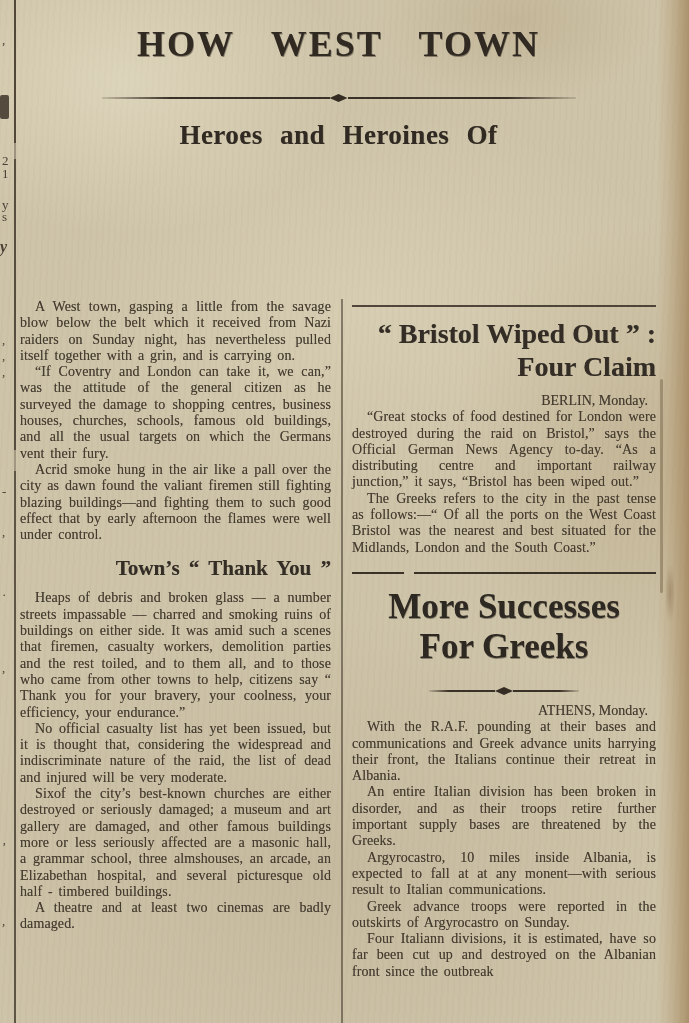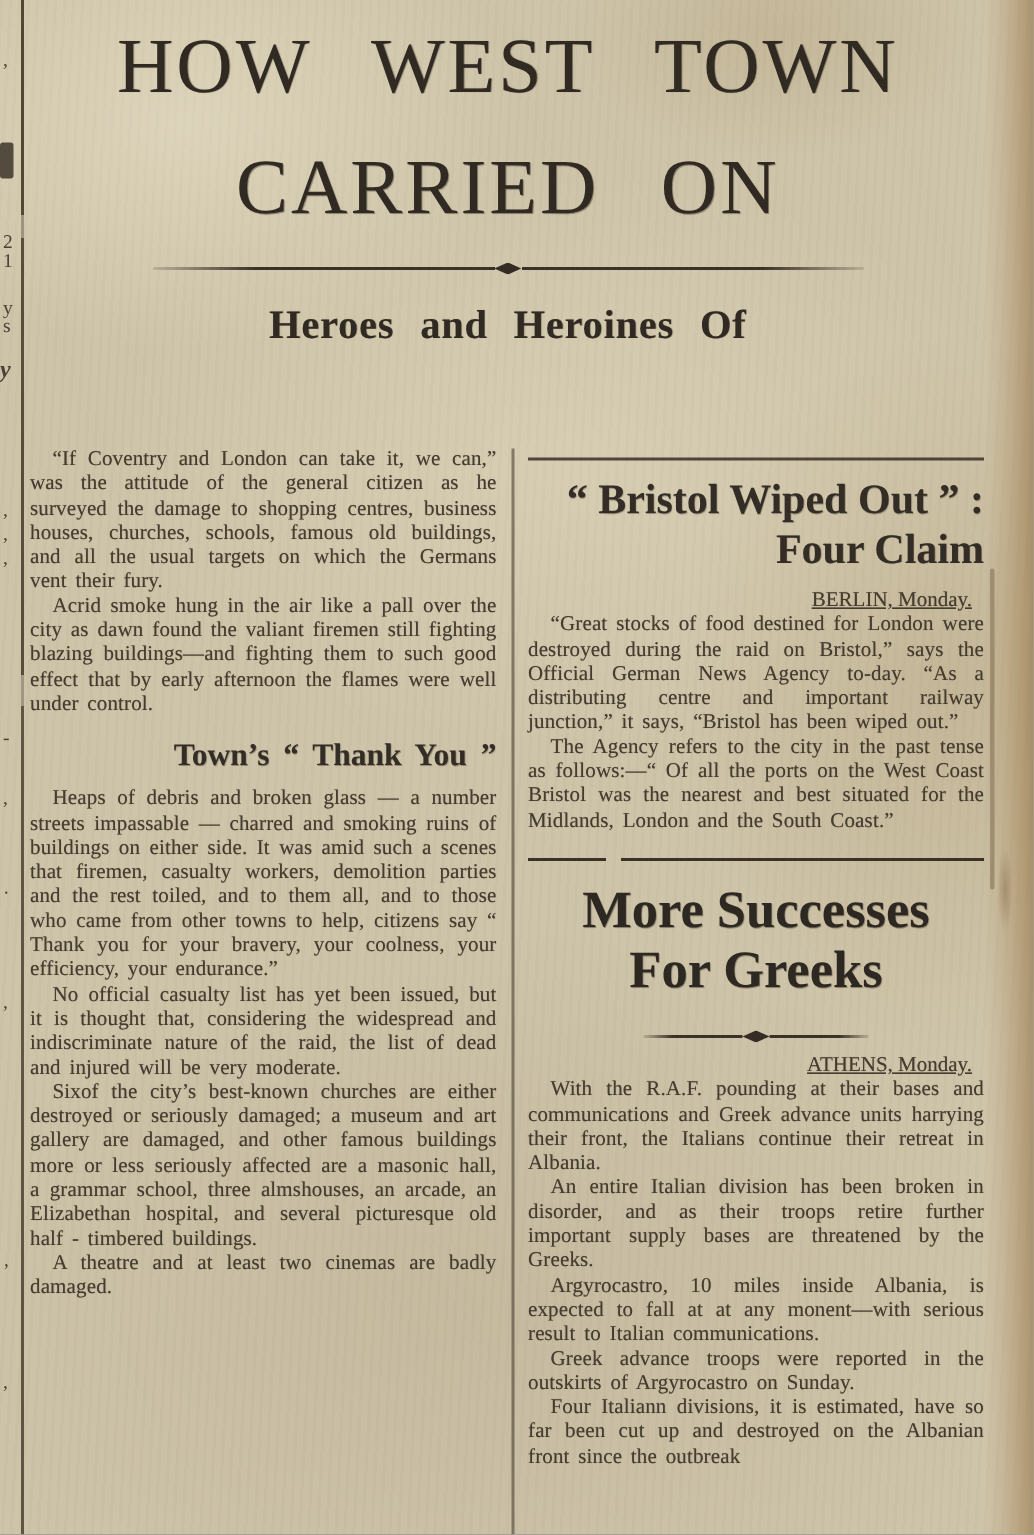--- a/index.html
+++ b/index.html
@@ -27,21 +27,21 @@
   .rule-left{
     position:absolute;left:14px;top:0;bottom:0;width:2px;
     background:linear-gradient(to bottom,
       rgba(58,48,36,0.85) 0 14%, rgba(58,48,36,0.35) 14% 15.5%,
       rgba(58,48,36,0.8) 15.5% 44%, rgba(58,48,36,0.3) 44% 46%,
       rgba(58,48,36,0.75) 46% 100%);
   }
   .col-divider{position:absolute;left:341px;top:299px;bottom:0;width:1.5px;background:rgba(62,52,40,0.55);}
   
   .masthead{position:absolute;left:22px;right:34px;top:4px;text-align:center;color:#312a22;}
-  .headline{font-size:52px;font-weight:normal;line-height:81px;letter-spacing:2px;word-spacing:26px;
+  .headline{font-size:36px;font-weight:bold;line-height:81px;letter-spacing:2px;word-spacing:26px;
             text-shadow:0.6px 0.6px 0.6px rgba(49,42,34,0.45);}
   .subhead{font-size:27px;font-weight:bold;line-height:56px;letter-spacing:0.5px;word-spacing:10px;
            text-shadow:0.4px 0.4px 0.5px rgba(49,42,34,0.4);}
   .fancy-rule{display:flex;align-items:center;width:474px;margin:9px auto 5px;}
   .fancy-rule::before,.fancy-rule::after{content:"";flex:1;height:2.5px;}
   .fancy-rule::before{background:linear-gradient(to right, rgba(56,46,36,0.15), #3a3128 30%);}
   .fancy-rule::after{background:linear-gradient(to left, rgba(56,46,36,0.15), #3a3128 30%);}
   .diamond{width:18px;height:8px;background:#352d24;clip-path:polygon(0 50%,50% 0,100% 50%,50% 100%);}
   .fancy-rule.small{width:150px;margin:6px auto 8px;}
   .fancy-rule.small::before,.fancy-rule.small::after{height:2px;}
@@ -52,21 +52,21 @@
   .col.right{flex:1;padding:0 2px 0 11px;box-sizing:border-box;}
   .body{font-size:14px;line-height:16.3px;text-align:justify;text-indent:15px;margin:0;
         word-spacing:2.2px;letter-spacing:0.1px;color:#453c30;
         text-shadow:0 0 0.5px rgba(69,60,48,0.55);}
   .sec-head{font-size:21px;font-weight:bold;text-align:right;margin:13px 0 9px;color:#332d26;word-spacing:4px;
             text-shadow:0.4px 0.4px 0.5px rgba(49,42,34,0.4);}
   .top-rule{height:2px;background:rgba(56,46,36,0.85);margin:8px 0 10px;}
   .art1-head{font-size:28px;line-height:33px;text-align:right;font-weight:bold;margin:0 0 10px;color:#332d26;
              text-shadow:0.4px 0.4px 0.5px rgba(49,42,34,0.4);}
   .dateline{text-align:right;padding-right:8px;font-size:14px;line-height:16.3px;margin:0;
-            text-shadow:0 0 0.5px rgba(69,60,48,0.55);text-decoration:underline;}
+            text-shadow:0 0 0.5px rgba(69,60,48,0.55);}
   .article-divider{height:2px;margin:16px 0 13px;
     background:linear-gradient(to right,#3b3227 0 52px, transparent 52px 62px, #3b3227 62px 100%);}
   .art2-head{font-size:35px;line-height:40px;text-align:center;font-weight:bold;margin:4px 0 20px;color:#2e2822;
              text-shadow:0.5px 0.5px 0.6px rgba(49,42,34,0.45);}
   
   .paper-edge{position:absolute;right:0;top:0;bottom:0;width:32px;
     background:linear-gradient(to right, rgba(164,130,84,0) 0%, rgba(164,130,84,0.22) 40%,
                rgba(151,115,68,0.45) 80%, rgba(140,104,60,0.55) 100%);}
   .paper-edge .streak{position:absolute;left:3px;top:37%;height:21%;width:3px;
     background:rgba(90,65,40,0.35);border-radius:2px;}
@@ -94,50 +94,50 @@
     <span class="frag f11">·</span>
     <span class="frag f12">,</span>
     <span class="frag f13">’</span>
     <span class="frag f14">,</span>
   </div>
 
   <div class="rule-left"></div>
 
   <div class="masthead">
     <div class="headline">HOW WEST TOWN</div>
-    <div class="headline">CARRIED ON</div>
     <div class="fancy-rule">
       <span class="diamond"></span>
     </div>
     <div class="subhead">Heroes and Heroines Of</div>
   </div>
 
   <div class="col-divider"></div>
 
   <div class="columns">
 
     <div class="col left">
+      <p class="body">A West town, gasping a little from the savage blow below the belt which it received from Nazi raiders on Sunday night, has nevertheless pulled itself together with a grin, and is carrying on.</p>
       <p class="body">“If Coventry and London can take it, we can,” was the attitude of the general citizen as he surveyed the damage to shopping centres, business houses, churches, schools, famous old buildings, and all the usual targets on which the Germans vent their fury.</p>
       <p class="body">Acrid smoke hung in the air like a pall over the city as dawn found the valiant firemen still fighting blazing buildings—and fighting them to such good effect that by early afternoon the flames were well under control.</p>
       <h3 class="sec-head">Town’s “ Thank You ”</h3>
       <p class="body">Heaps of debris and broken glass — a number streets impassable — charred and smoking ruins of buildings on either side. It was amid such a scenes that firemen, casualty workers, demolition parties and the rest toiled, and to them all, and to those who came from other towns to help, citizens say “ Thank you for your bravery, your coolness, your efficiency, your endurance.”</p>
       <p class="body">No official casualty list has yet been issued, but it is thought that, considering the widespread and indiscriminate nature of the raid, the list of dead and injured will be very moderate.</p>
       <p class="body">Sixof the city’s best-known churches are either destroyed or seriously damaged; a museum and art gallery are damaged, and other famous buildings more or less seriously affected are a masonic hall, a grammar school, three almshouses, an arcade, an Elizabethan hospital, and several picturesque old half - timbered buildings.</p>
       <p class="body">A theatre and at least two cinemas are badly damaged.</p>
     </div>
 
     <div class="col right">
       <div class="top-rule"></div>
       <h3 class="art1-head">
         <div>“ Bristol Wiped Out ” :</div>
         <div>Four Claim</div>
       </h3>
       <p class="dateline">BERLIN, Monday.</p>
       <p class="body">“Great stocks of food destined for London were destroyed during the raid on Bristol,” says the Official German News Agency to-day. “As a distributing centre and important railway junction,” it says, “Bristol has been wiped out.”</p>
-      <p class="body">The Agency refers to the city in the past tense as follows:—“ Of all the ports on the West Coast Bristol was the nearest and best situated for the Midlands, London and the South Coast.”</p>
+      <p class="body">The Greeks refers to the city in the past tense as follows:—“ Of all the ports on the West Coast Bristol was the nearest and best situated for the Midlands, London and the South Coast.”</p>
 
       <div class="article-divider"></div>
 
       <h3 class="art2-head">
         <div>More Successes</div>
         <div>For Greeks</div>
       </h3>
       <div class="fancy-rule small">
         <span class="diamond"></span>
       </div>

